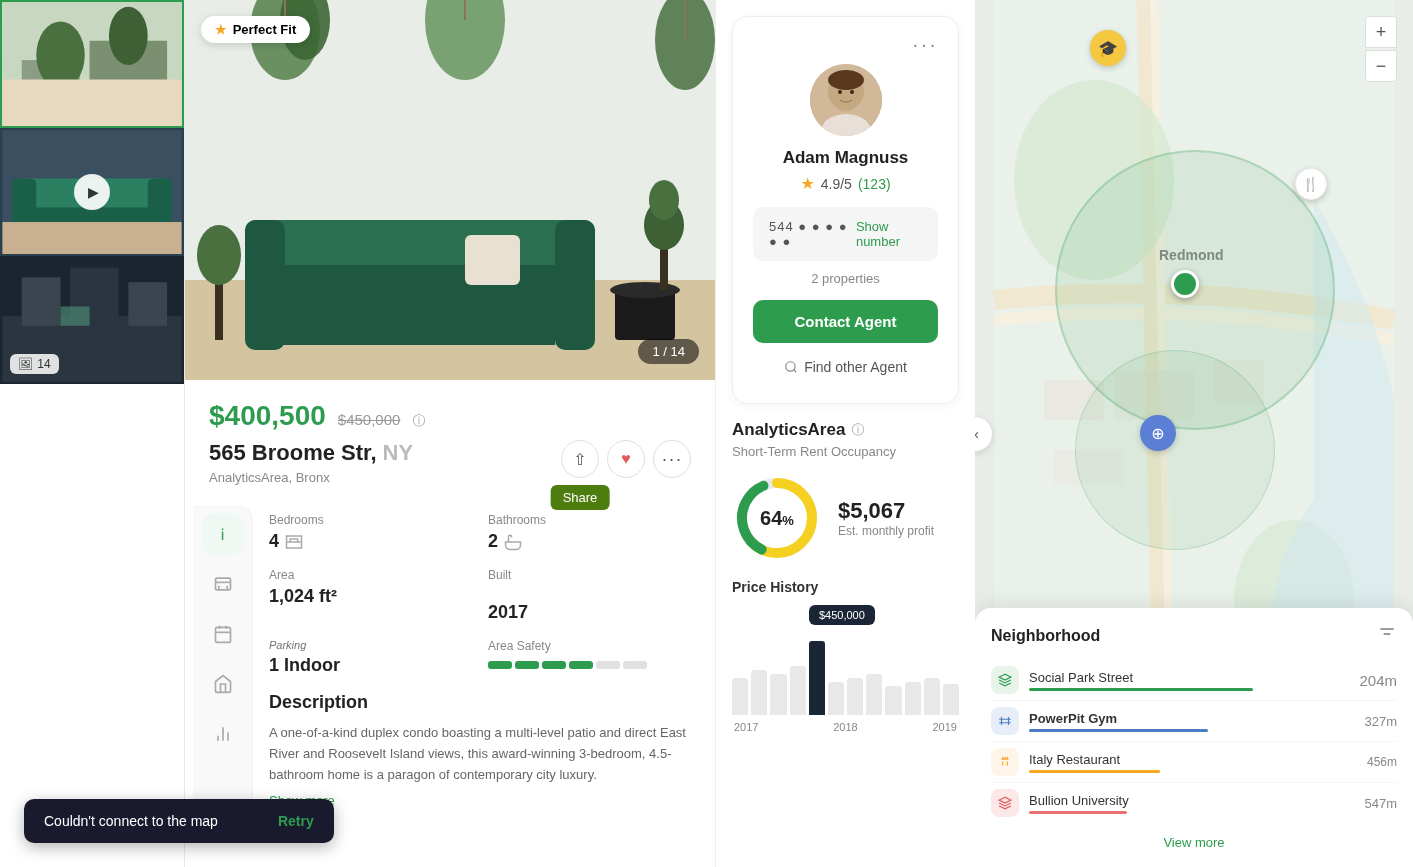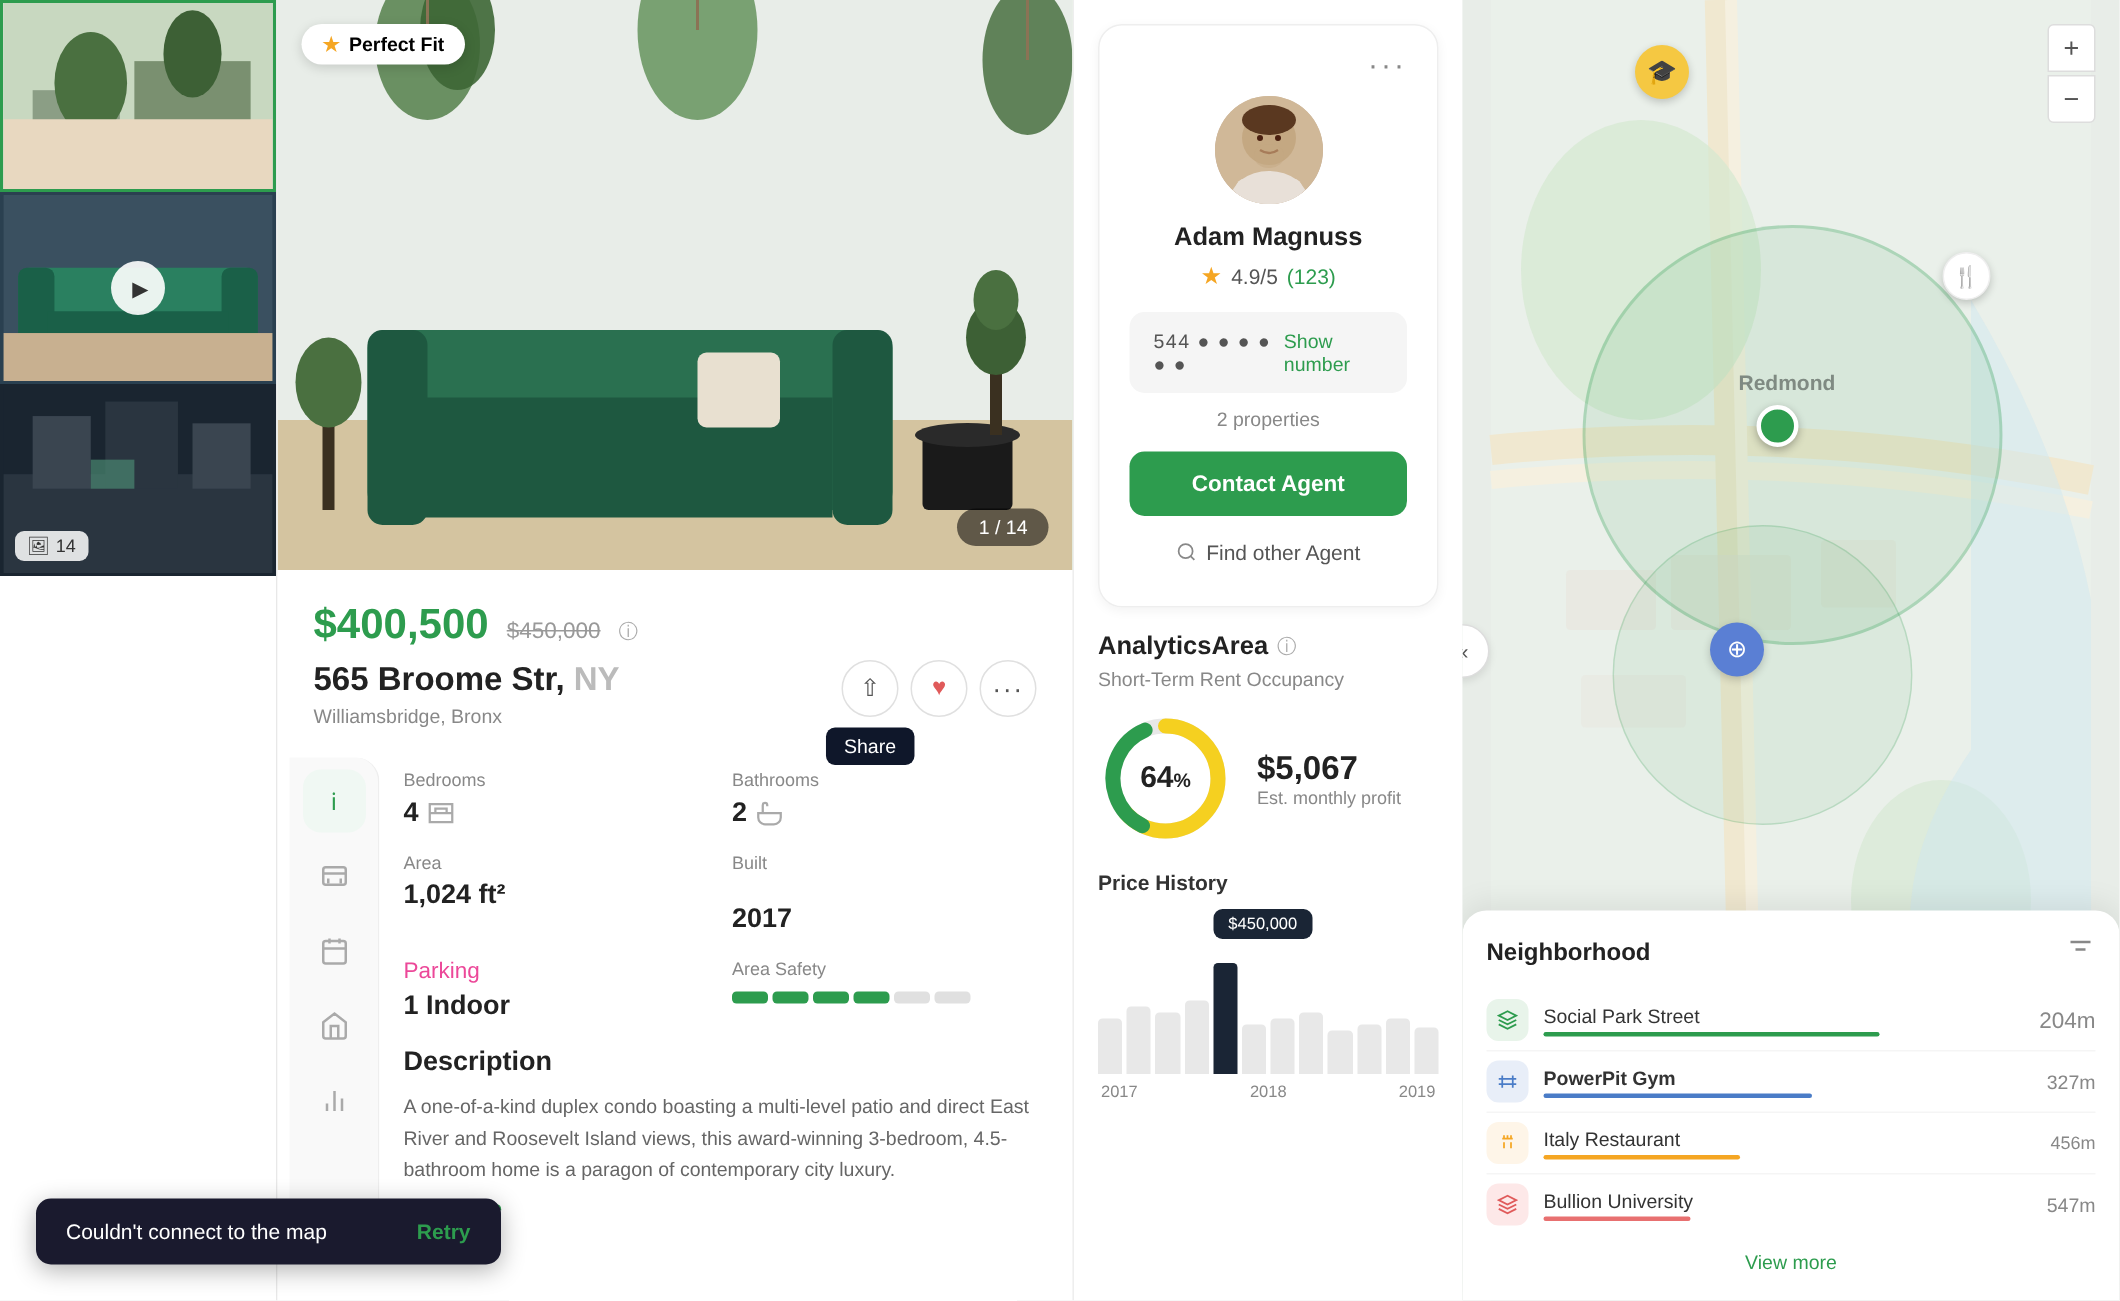--- a/index.html
+++ b/index.html
@@ -113,26 +113,26 @@
         <span style="color:#999; font-size:15px; text-decoration:line-through;">$450,000</span>
         <span style="color:#aaa; font-size:13px;">ⓘ</span>
       </div>
 
       <div style="display:flex; align-items:flex-start; justify-content:space-between;">
         <div>
           <div style="display:flex; align-items:baseline; gap:6px;">
             <span style="font-size:22px; font-weight:700; color:#222;">565 Broome Str,</span>
             <span style="font-size:22px; font-weight:700; color:#bbb;">NY</span>
           </div>
-          <div style="font-size:13px; color:#888; margin-top:4px;">Williamsbridge, Bronx</div>
+          <div style="font-size:13px; color:#888; margin-top:4px;">AnalyticsArea, Bronx</div>
         </div>
         <div style="display:flex; gap:8px; align-items:center; position:relative;">
           <div style="position:relative;">
             <button style="width:38px; height:38px; border-radius:50%; border:1px solid #e0e0e0; background:#fff; display:flex; align-items:center; justify-content:center; cursor:pointer; font-size:16px; color:#555;">⇧</button>
-            <div style="position:absolute; bottom:-32px; left:50%; transform:translateX(-50%); background:#0f172a; color:#fff; padding:5px 12px; border-radius:6px; font-size:13px; white-space:nowrap; z-index:10;">
+            <div style="position:absolute; bottom:-32px; left:50%; transform:translateX(-50%); background:#4d7c0f; color:#fff; padding:5px 12px; border-radius:6px; font-size:13px; white-space:nowrap; z-index:10;">
               <span>Share</span>
             </div>
           </div>
           <button style="width:38px; height:38px; border-radius:50%; border:1px solid #e0e0e0; background:#fff; display:flex; align-items:center; justify-content:center; cursor:pointer; font-size:16px; color:#e05a5a;">♥</button>
           <button style="width:38px; height:38px; border-radius:50%; border:1px solid #e0e0e0; background:#fff; display:flex; align-items:center; justify-content:center; cursor:pointer; font-size:18px; color:#555; letter-spacing:1px;">···</button>
         </div>
       </div>
     </div>
 
     <div style="display:flex; margin-top:10px;">
@@ -195,21 +195,21 @@
           </div>
           <div>
             <div style="font-size:12px; color:#888; margin-bottom:4px;">Area</div>
             <span style="font-size:18px; font-weight:700; color:#222;">1,024 ft²</span>
           </div>
           <div>
             <div style="font-size:12px; color:#888; margin-bottom:20px;">Built</div>
             <span style="font-size:18px; font-weight:700; color:#222;">2017</span>
           </div>
           <div>
-            <div style="font-size:15px; color:#ec4899; margin-bottom:4px;">Parking</div>
+            <div style="font-size:11px; color:#737373; margin-bottom:4px;font-style:italic;">Parking</div>
             <span style="font-size:18px; font-weight:700; color:#222;">1 Indoor</span>
           </div>
           <div>
             <div style="font-size:12px; color:#888; margin-bottom:4px;">Area Safety</div>
             <div style="display:flex; gap:3px; margin-top:8px;">
               <div style="height:8px; width:24px; border-radius:3px; background:#2d9c4e;"></div>
               <div style="height:8px; width:24px; border-radius:3px; background:#2d9c4e;"></div>
               <div style="height:8px; width:24px; border-radius:3px; background:#2d9c4e;"></div>
               <div style="height:8px; width:24px; border-radius:3px; background:#2d9c4e;"></div>
               <div style="height:8px; width:24px; border-radius:3px; background:#e0e0e0;"></div>

